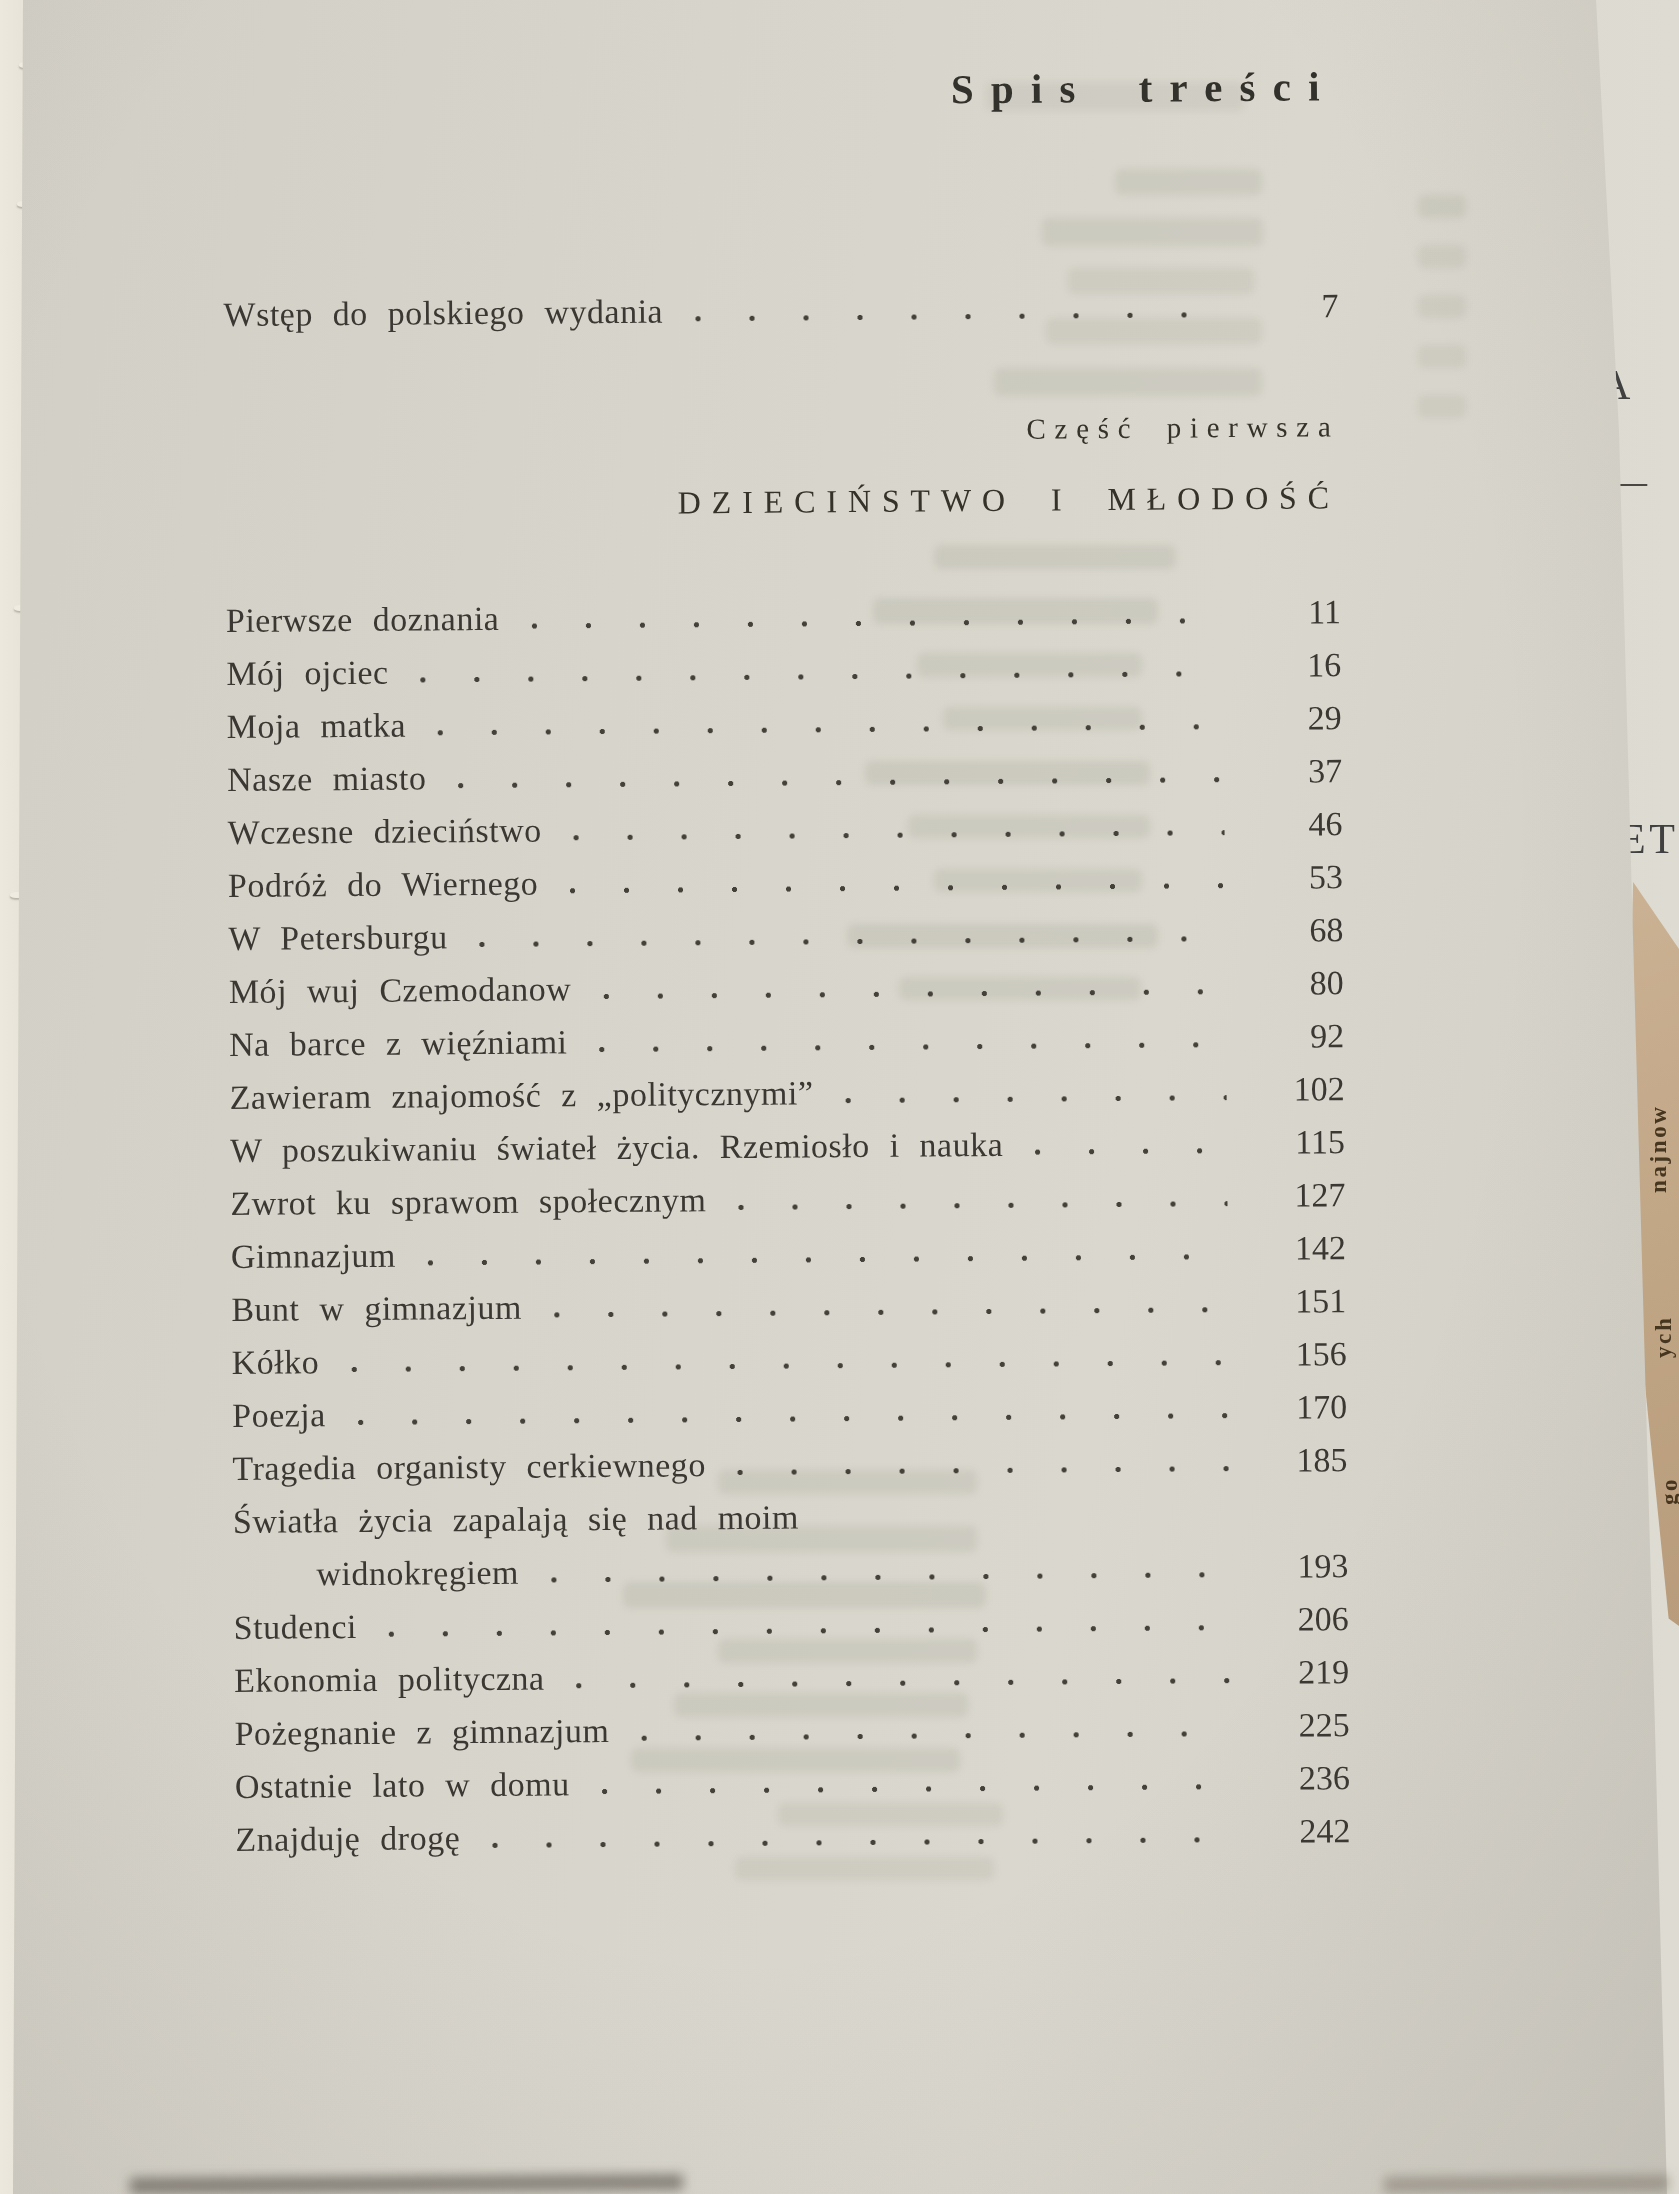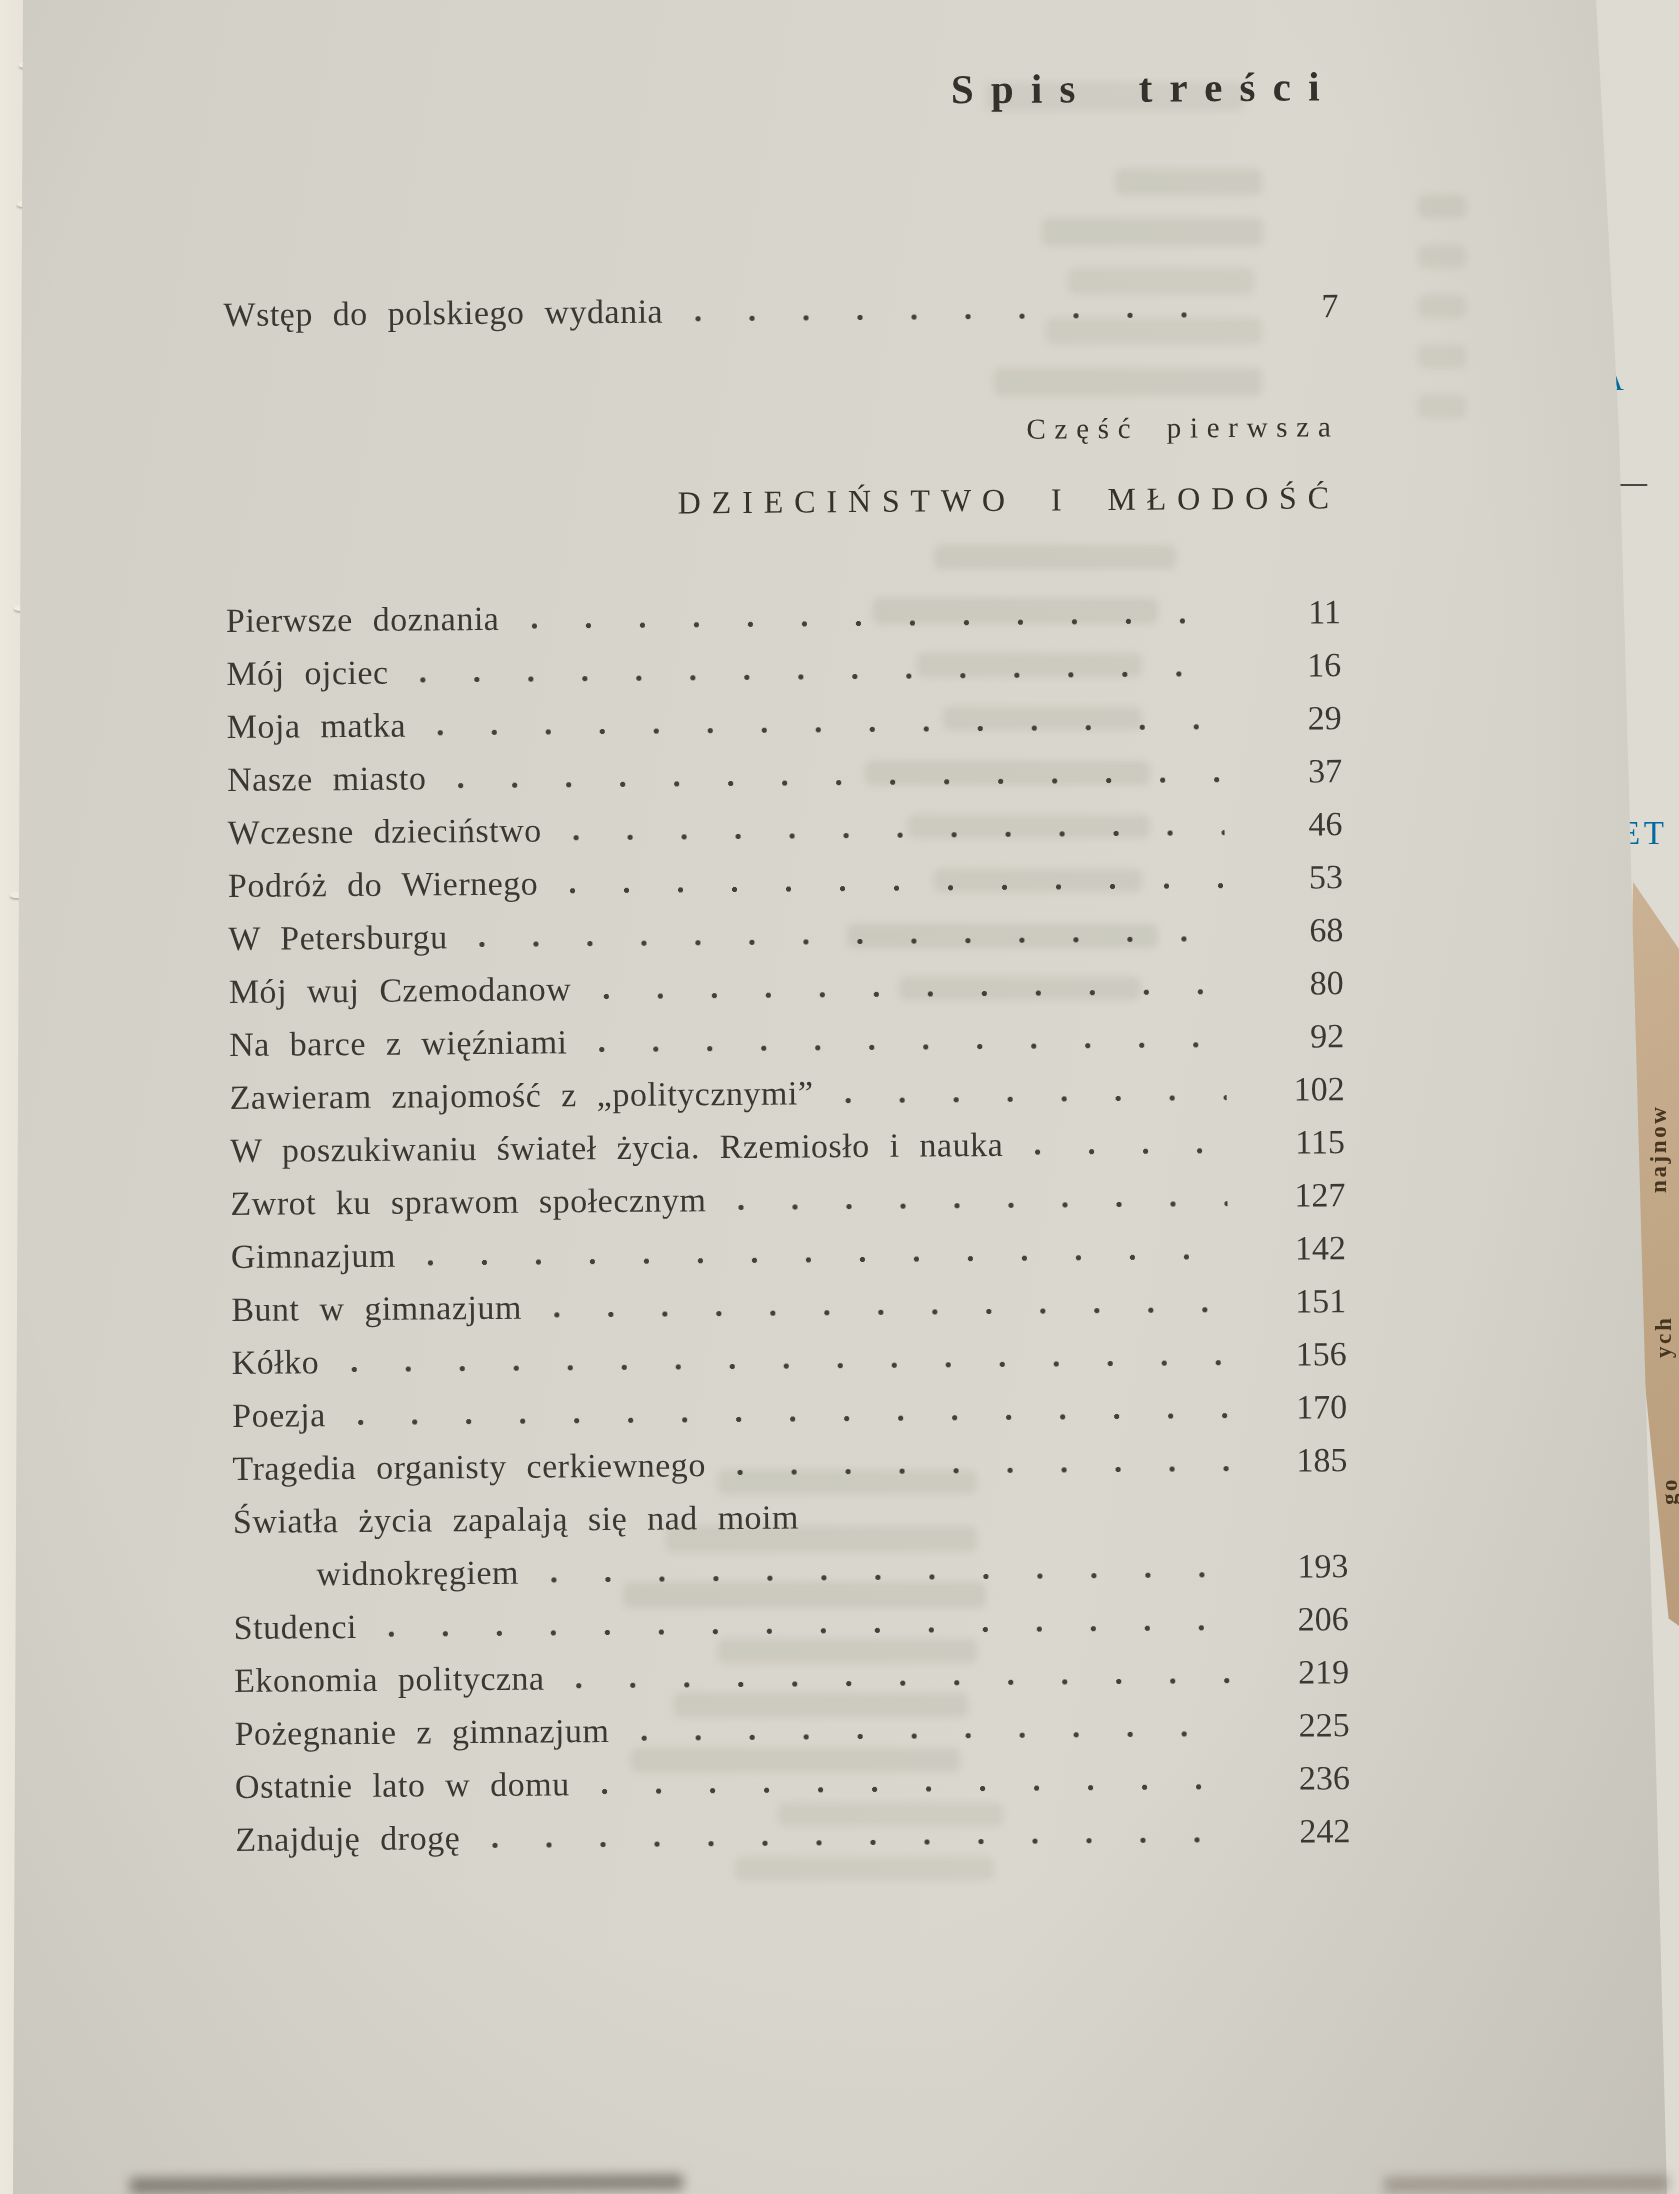--- a/index.html
+++ b/index.html
@@ -8,21 +8,21 @@
     position:relative; width:1679px; height:2195px; overflow:hidden;
     background:#ccc9c0;
     font-family:"Liberation Serif","DejaVu Serif",serif;
     color:#3b3833;
   }
   
   .right-page {
     position:absolute; top:0; right:0; width:363px; height:100%;
     background:linear-gradient(90deg,#d3d0c7 0%, #dcd9d0 30%, #dedbd2 100%);
   }
-  .edge-letter { position:absolute; font-size:33px; color:#0369a1; }
+  .edge-letter { position:absolute; font-size:42px; color:#404040; }
   .edge-letter.a  { left:1600px; top:361px; }
   .edge-letter.et { left:1620px; top:815px; letter-spacing:3.5px; }
   .edge-dash { position:absolute; left:1607px; top:457px; font-size:40px; color:#4a4742; }
   
   .jacket-sliver {
     position:absolute; left:1605px; top:882px; width:74px; height:744px;
     background:linear-gradient(160deg,#cbb294 0%, #c0a584 55%, #b89c7c 100%);
     clip-path:polygon(38% 0%, 100% 9%, 100% 100%, 86% 99%, 28% 42%);
   }
   .jacket-text {

